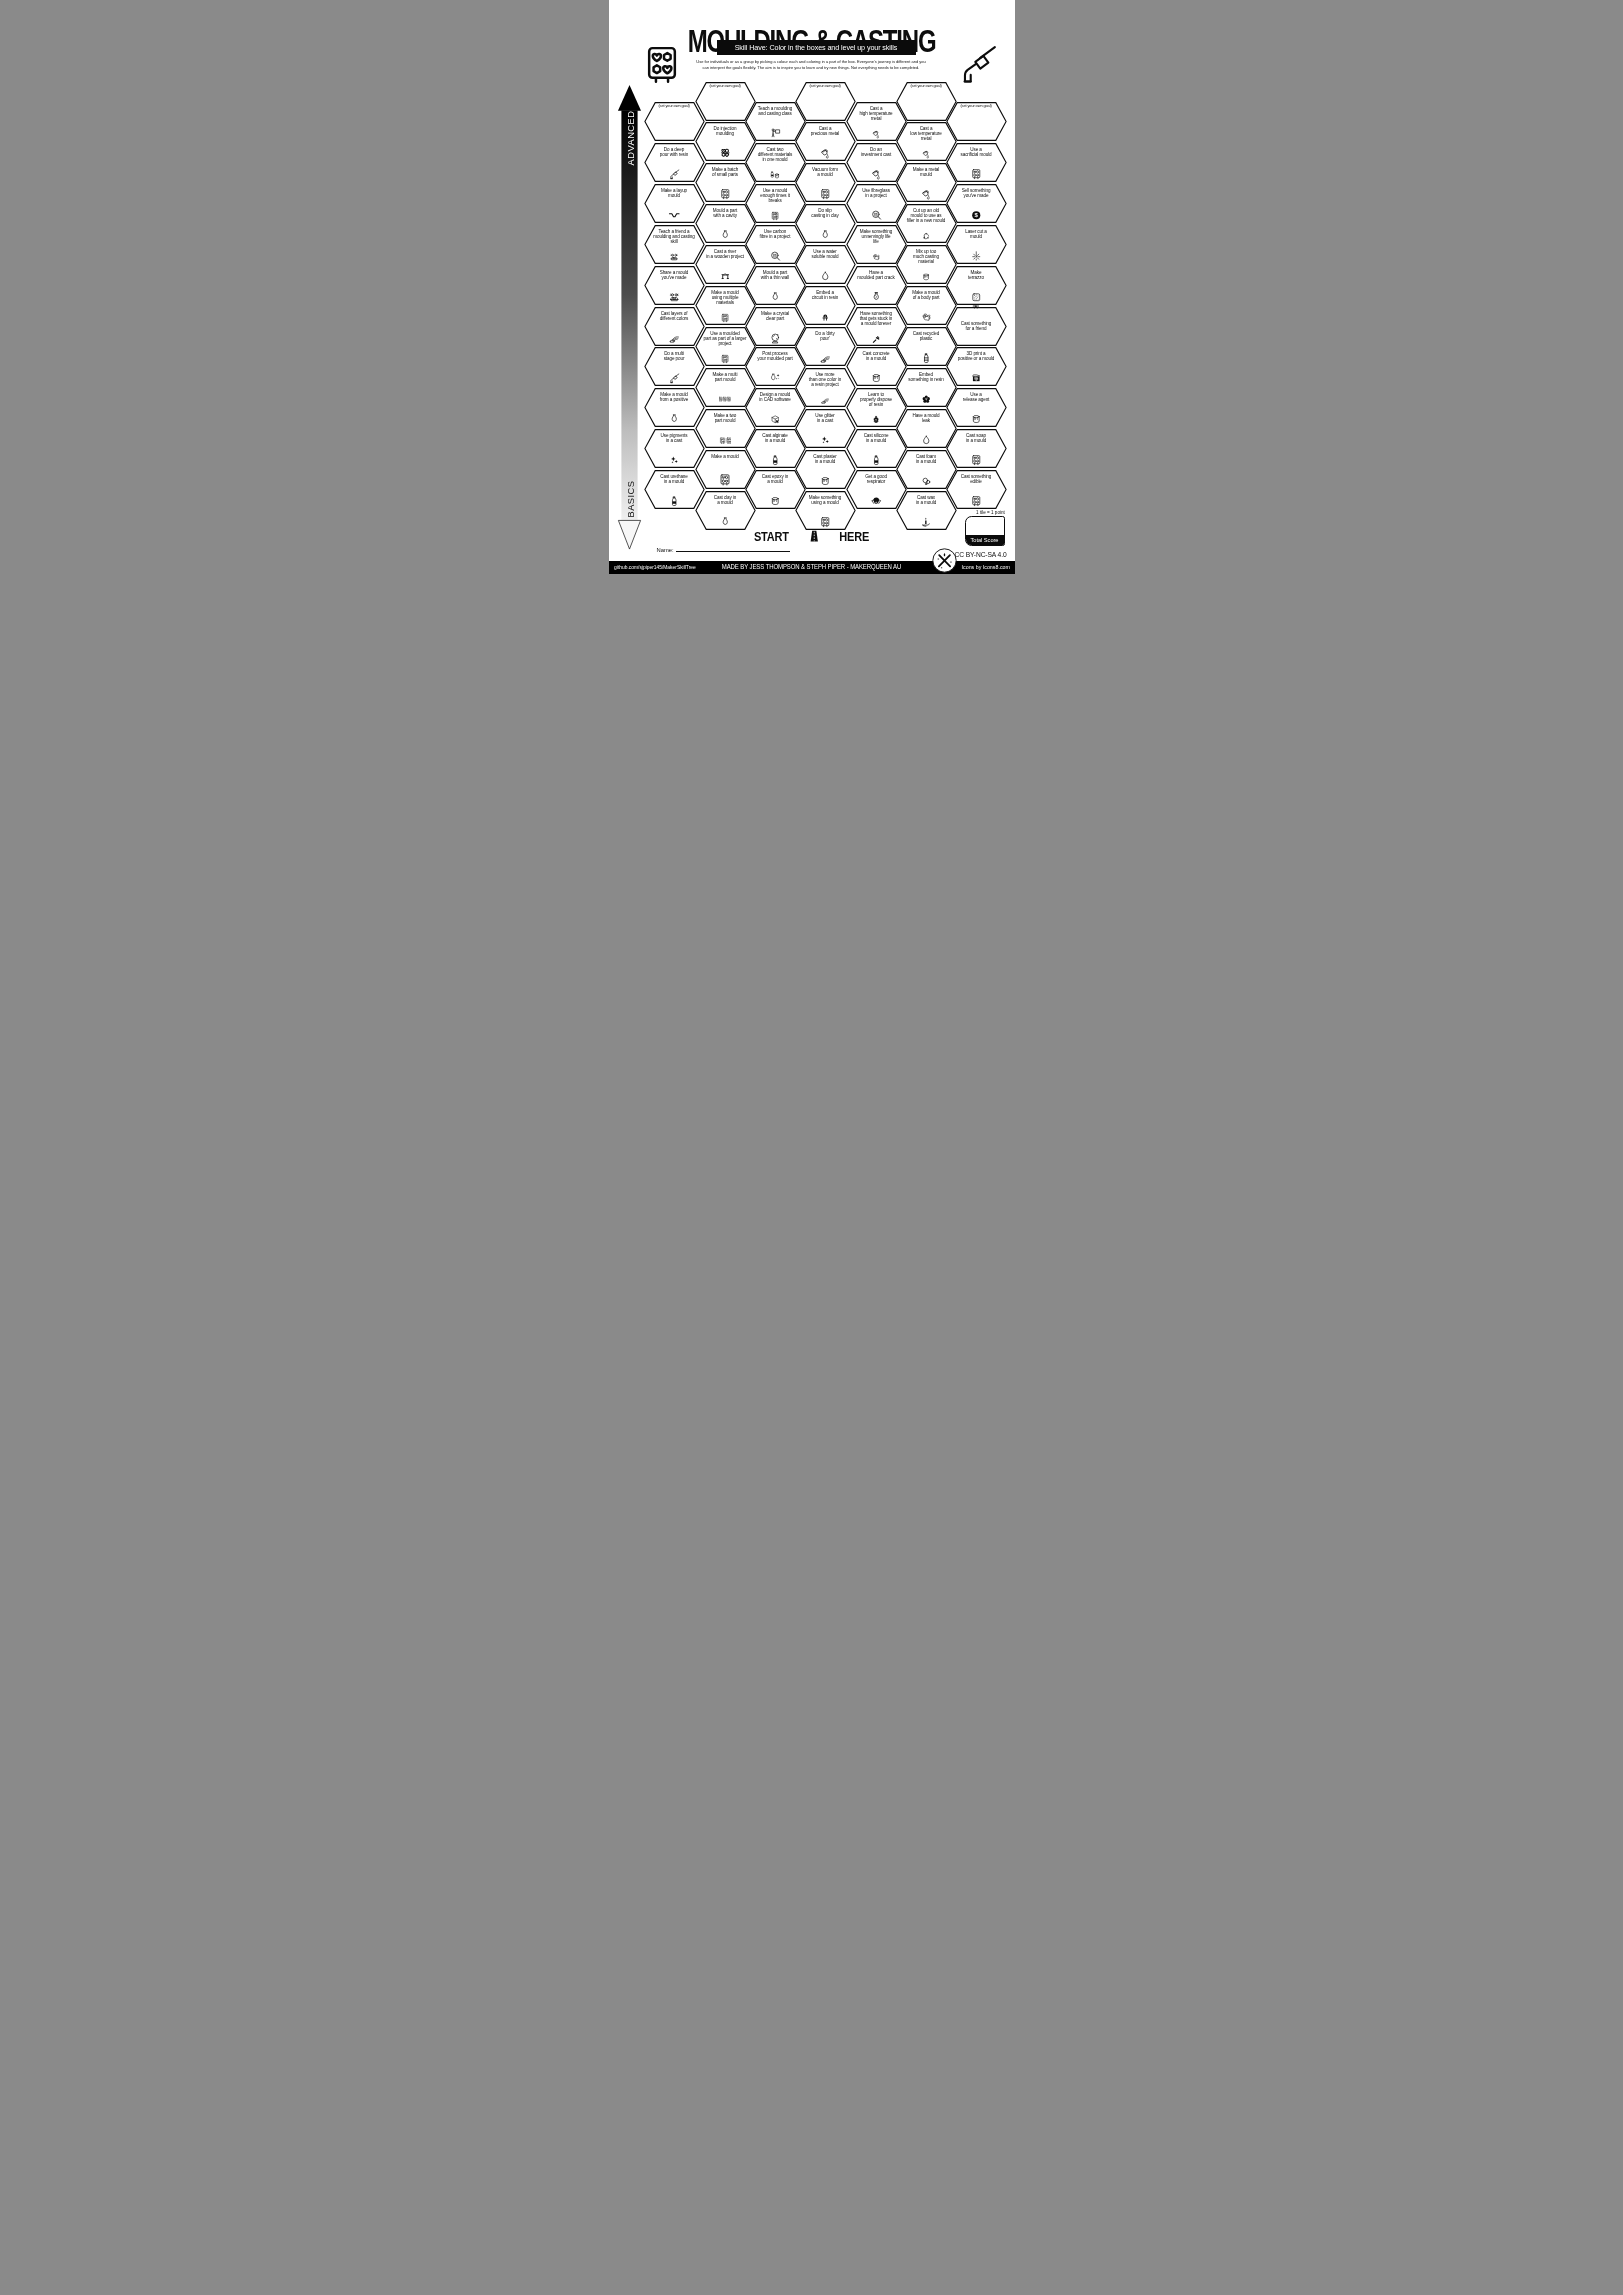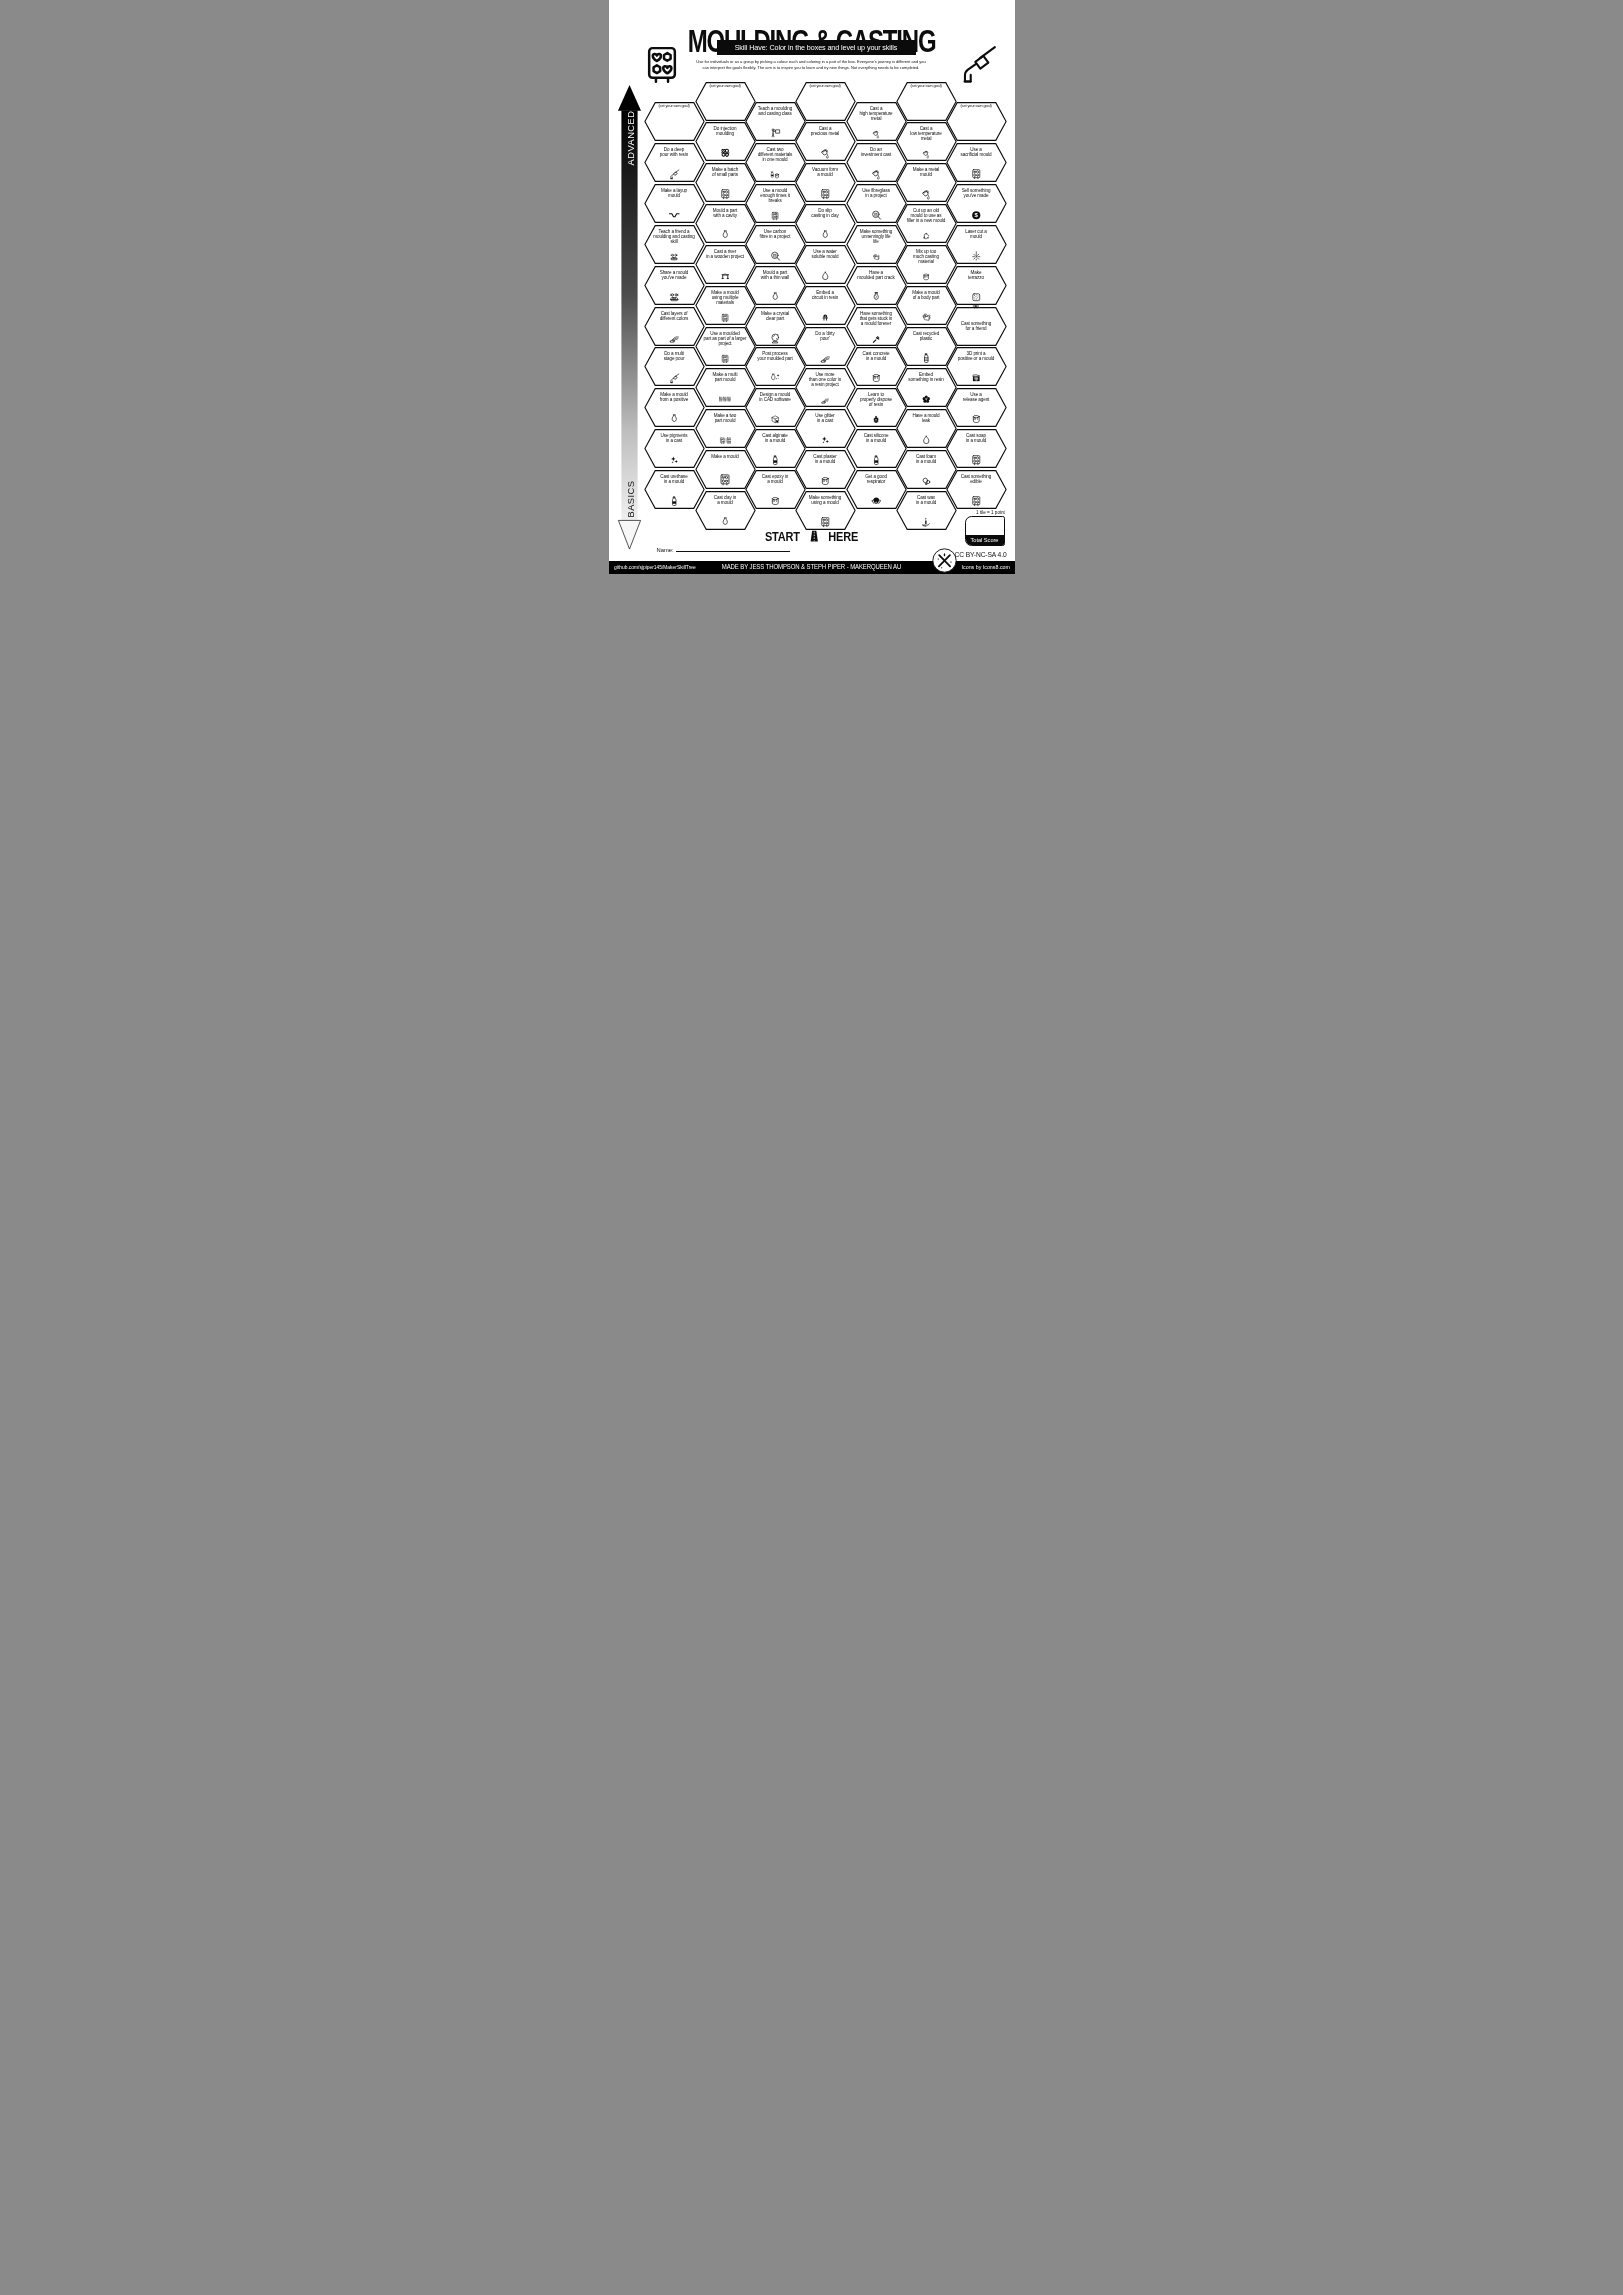--- a/index.html
+++ b/index.html
@@ -24,21 +24,21 @@
   .tile{position:absolute;width:61px;height:39px;}
   .hexb{position:absolute;left:0;top:0;width:100%;height:100%;}
   .hexb polygon{fill:#fff;stroke:#0d0d0d;stroke-width:2.4;}
   .tlabel{position:absolute;top:3.7px;left:3.2px;right:3.2px;text-align:center;font-size:4.6px;
           line-height:1.13;letter-spacing:-0.1px;white-space:pre-line;}
   .goal .tlabel{font-size:3.9px;top:2.3px;}
   .ticon{position:absolute;left:0;right:0;bottom:1.9px;display:flex;justify-content:center;}
   .icon-top .ticon{top:-3.7px;bottom:auto;}
   .icon-top .tlabel{top:14.3px;}
   .start{position:absolute;left:0;right:0;top:529px;display:flex;align-items:center;
-         justify-content:center;gap:8px;}
+         justify-content:center;gap:19px;}
   .start .w{font-size:11px;font-weight:bold;letter-spacing:-0.2px;transform:scaleY(1.15);}
   .nameRow{position:absolute;left:48px;top:545px;font-size:5.8px;}
   .nameRow .line{display:inline-block;width:114px;border-bottom:0.7px solid #111;height:5.6px;
                  margin-left:2.8px;}
   .tilenote{position:absolute;right:9.7px;top:510px;font-size:4.6px;}
   .scorebox{position:absolute;left:356px;top:516px;width:40px;height:30px;background:#fff;
             border:0.9px solid #0d0d0d;border-radius:6.5px 2.3px 2.3px 6.5px;overflow:hidden;
             box-sizing:border-box;}
   .scoreband{position:absolute;left:0;right:0;bottom:0;height:10.2px;background:#0b0b0b;color:#fff;
              display:flex;align-items:center;justify-content:center;font-size:5.6px;}

